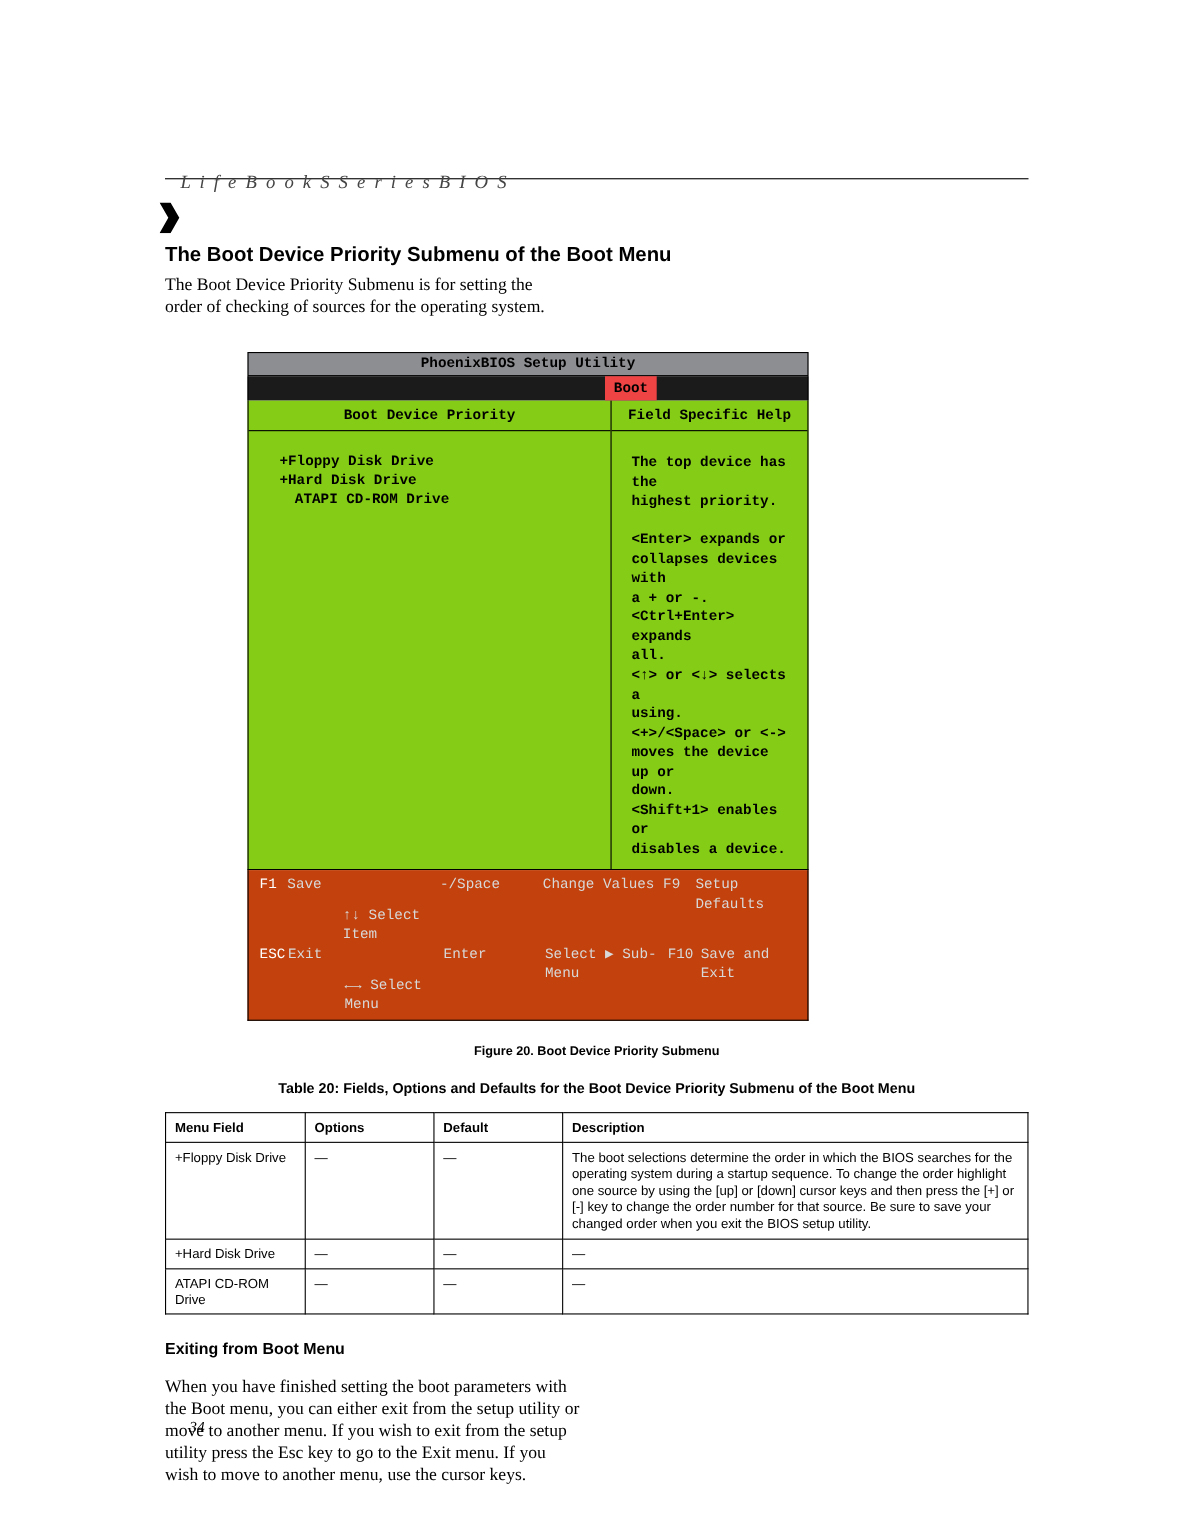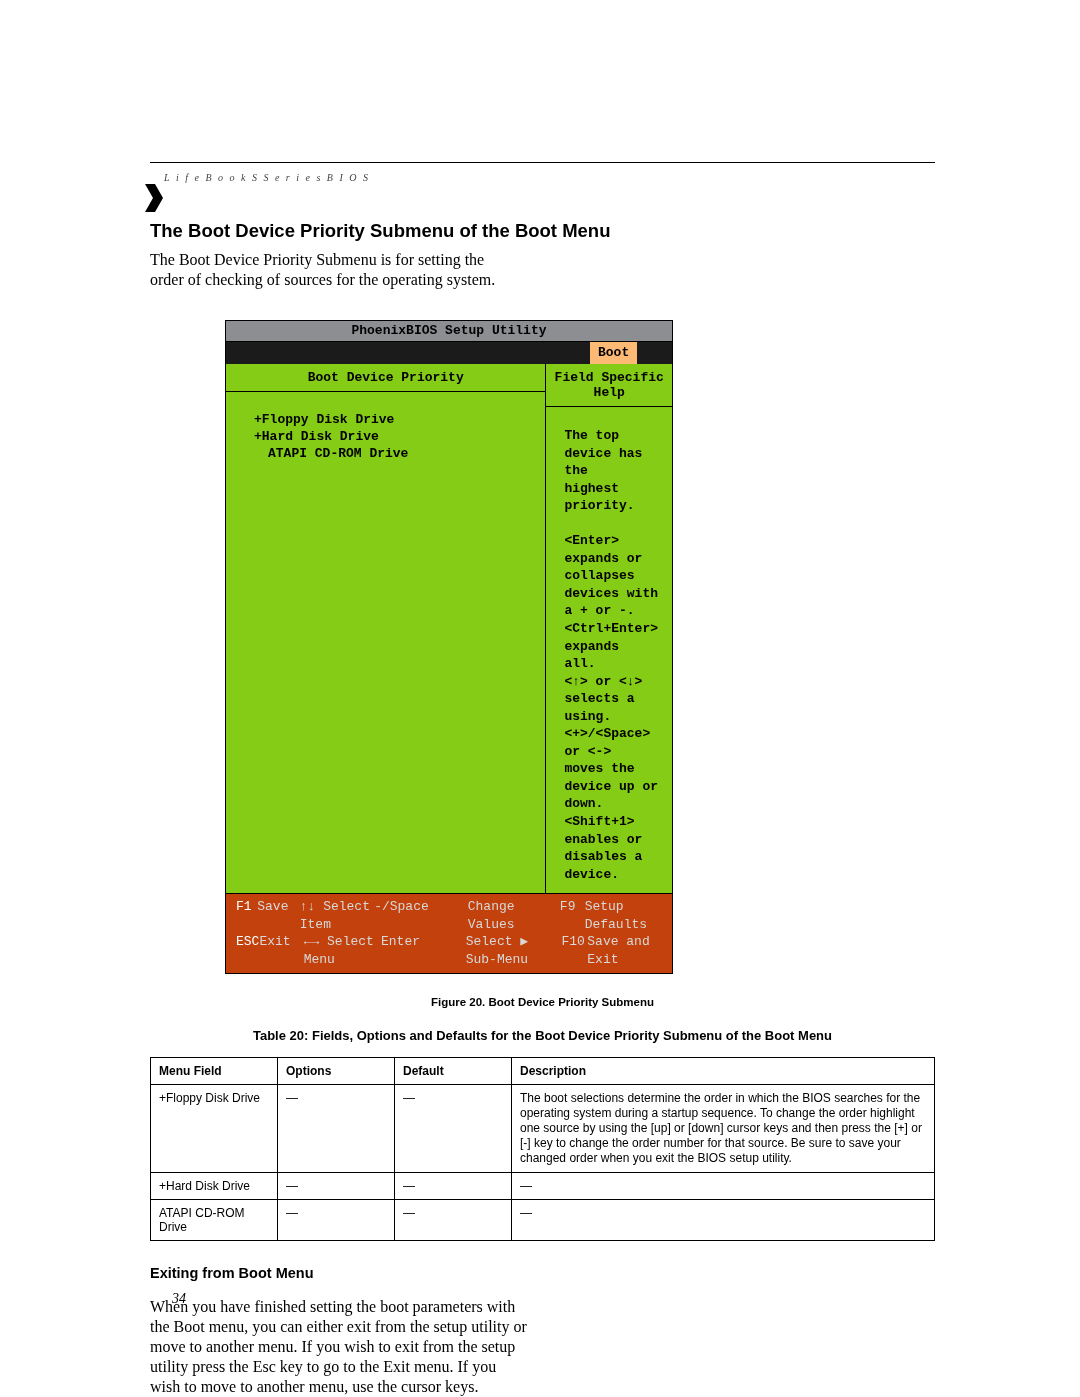--- a/index.html
+++ b/index.html
@@ -19,25 +19,25 @@
   .running-head-rule {
     position: absolute;
     left: 150px;
     right: 145px;
     top: 162px;
     border-top: 1px solid #000;
   }
   .running-head {
     position: absolute;
     left: 164px;
-    top: 172px;
+    top: 156px;
     font-style: italic;
     font-family: Georgia, serif;
     letter-spacing: 2px;
-    font-size: 10px;
+    font-size: 17px;
     color: #444;
   }
   .arrow-orn {
     position: absolute;
     left: 145px;
     top: 184px;
   }
   .arrow-orn svg { display: block; }
   .content {
     position: absolute;
@@ -55,21 +55,21 @@
     font-family: 'Minion Pro', Georgia, serif;
     font-size: 16px;
     line-height: 1.25;
     width: 360px;
     margin: 0 0 30px 0;
   }
 
   
   .bios-wrap {
     margin-left: 75px;
-    width: 448px;
+    width: 510px;
   }
   .bios {
     font-family: 'Courier New', monospace;
     font-size: 13px;
     color: #000;
   }
   .bios-title {
     background: #8d8e92;
     border: 1px solid #000;
     text-align: center;
@@ -81,25 +81,24 @@
     color: #d8d8d8;
     height: 22px;
     position: relative;
     border-left: 1px solid #000;
     border-right: 1px solid #000;
   }
   .bios-tab {
     position: absolute;
     left: 324px;
     top: 0;
-    background: #fdba74;
+    background: #ef4444;
     color: #000;
     padding: 3px 8px 4px 8px;
     font-weight: bold;
-    margin-left: 40px;
   }
   .bios-body {
     display: flex;
     border: 1px solid #000;
     border-top: none;
     background: #84cc16;
     min-height: 290px;
   }
   .bios-col {
     box-sizing: border-box;
@@ -133,21 +132,21 @@
     background: #c2410c;
     color: #d8d8d8;
     border: 1px solid #000;
     border-top: none;
     padding: 4px 10px 5px 10px;
     line-height: 1.35;
   }
   .bios-footer-row { display: flex; }
   .bf-key { color: #fff; width: 30px; }
   .bf-lab { width: 60px; }
-  .bf-arrow { width: 105px; }
+  .bf-arrow { width: 105px; margin-top: 28px; }
   .bf-key2 { width: 62px; }
   .bf-lab2 { width: 130px; margin-left: 39px; }
   .bf-key3 { width: 35px; }
   .bf-lab3 { }
 
   .fig-caption {
     font-family: Arial, Helvetica, sans-serif;
     font-size: 11.5px;
     font-weight: bold;
     text-align: center;

